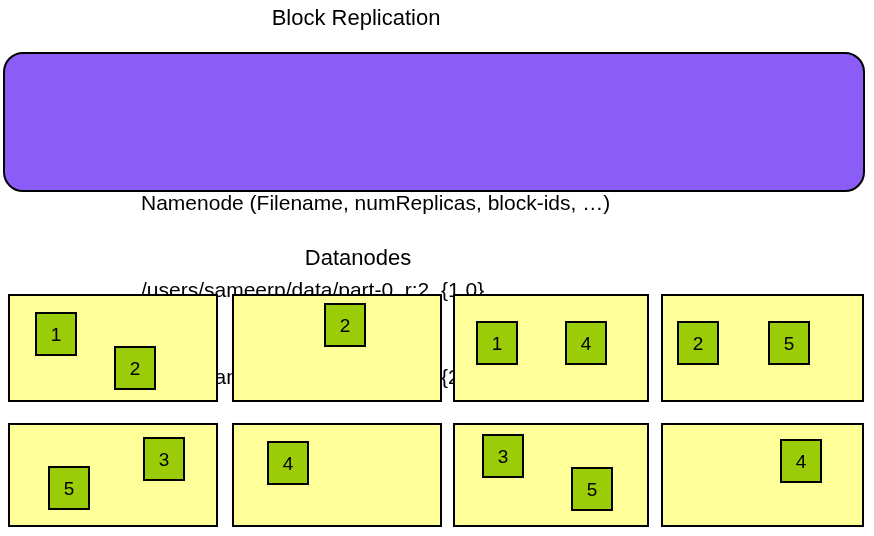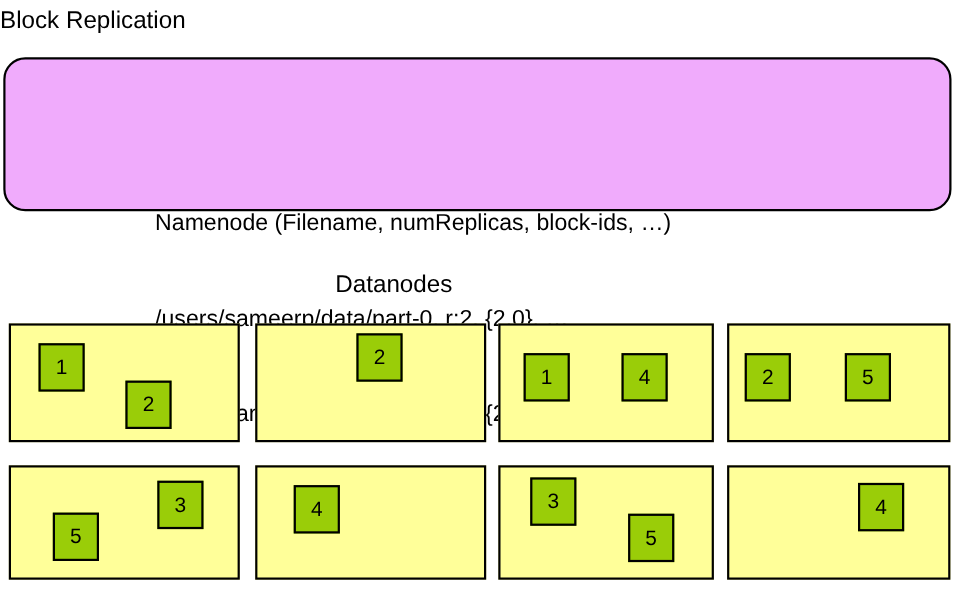--- a/index.html
+++ b/index.html
@@ -25,36 +25,36 @@
     width: 874px;
     height: 536px;
   }
 
   
   .diagram-title {
     position: absolute;
     left: 0;
     top: 5px;
     width: 712px;
-    text-align: left;
+    text-align: center;
     font-size: 22px;
     line-height: 26px;
     letter-spacing: 0px;
     color: #000000;
   }
 
   
   .namenode-box {
     position: absolute;
     left: 3px;
     top: 52px;
     width: 862px;
     height: 140px;
     box-sizing: border-box;
-    background: #f0abfc;
+    background: #8b5cf6;
     border: 2px solid #000000;
     border-radius: 20px;
   }
   .namenode-text {
     position: absolute;
     left: 136px;
     top: 76px;
     font-size: 21px;
     line-height: 29px;
     white-space: pre;
@@ -105,21 +105,21 @@
 </head>
 <body>
 
 <div id="diagram">
 
   <div class="diagram-title">Block Replication</div>
 
   <div class="namenode-box">
     <div class="namenode-text">
       <span class="namenode-line">Namenode (Filename, numReplicas, block-ids, …)</span>
-      <span class="namenode-line">/users/sameerp/data/part-0, r:2, {2,0}, …</span>
+      <span class="namenode-line">/users/sameerp/data/part-0, r:2, {1,0}, …</span>
       <span class="namenode-line">/users/sameerp/data/part-1, r:3, {2,4,5}, …</span>
     </div>
   </div>
 
   <div class="datanodes-label">Datanodes</div>
 
   <div id="datanode-layer">
       <div class="datanode" style="left: 8px; top: 294px; width: 210px; height: 108px; background: rgb(255, 255, 153); border-color: rgb(0, 0, 0);">
         <div class="block" style="left: 25px; top: 16px; width: 42px; height: 44px; background: rgb(154, 205, 8); border-color: rgb(0, 0, 0);">
           <span class="block-label">1</span>

